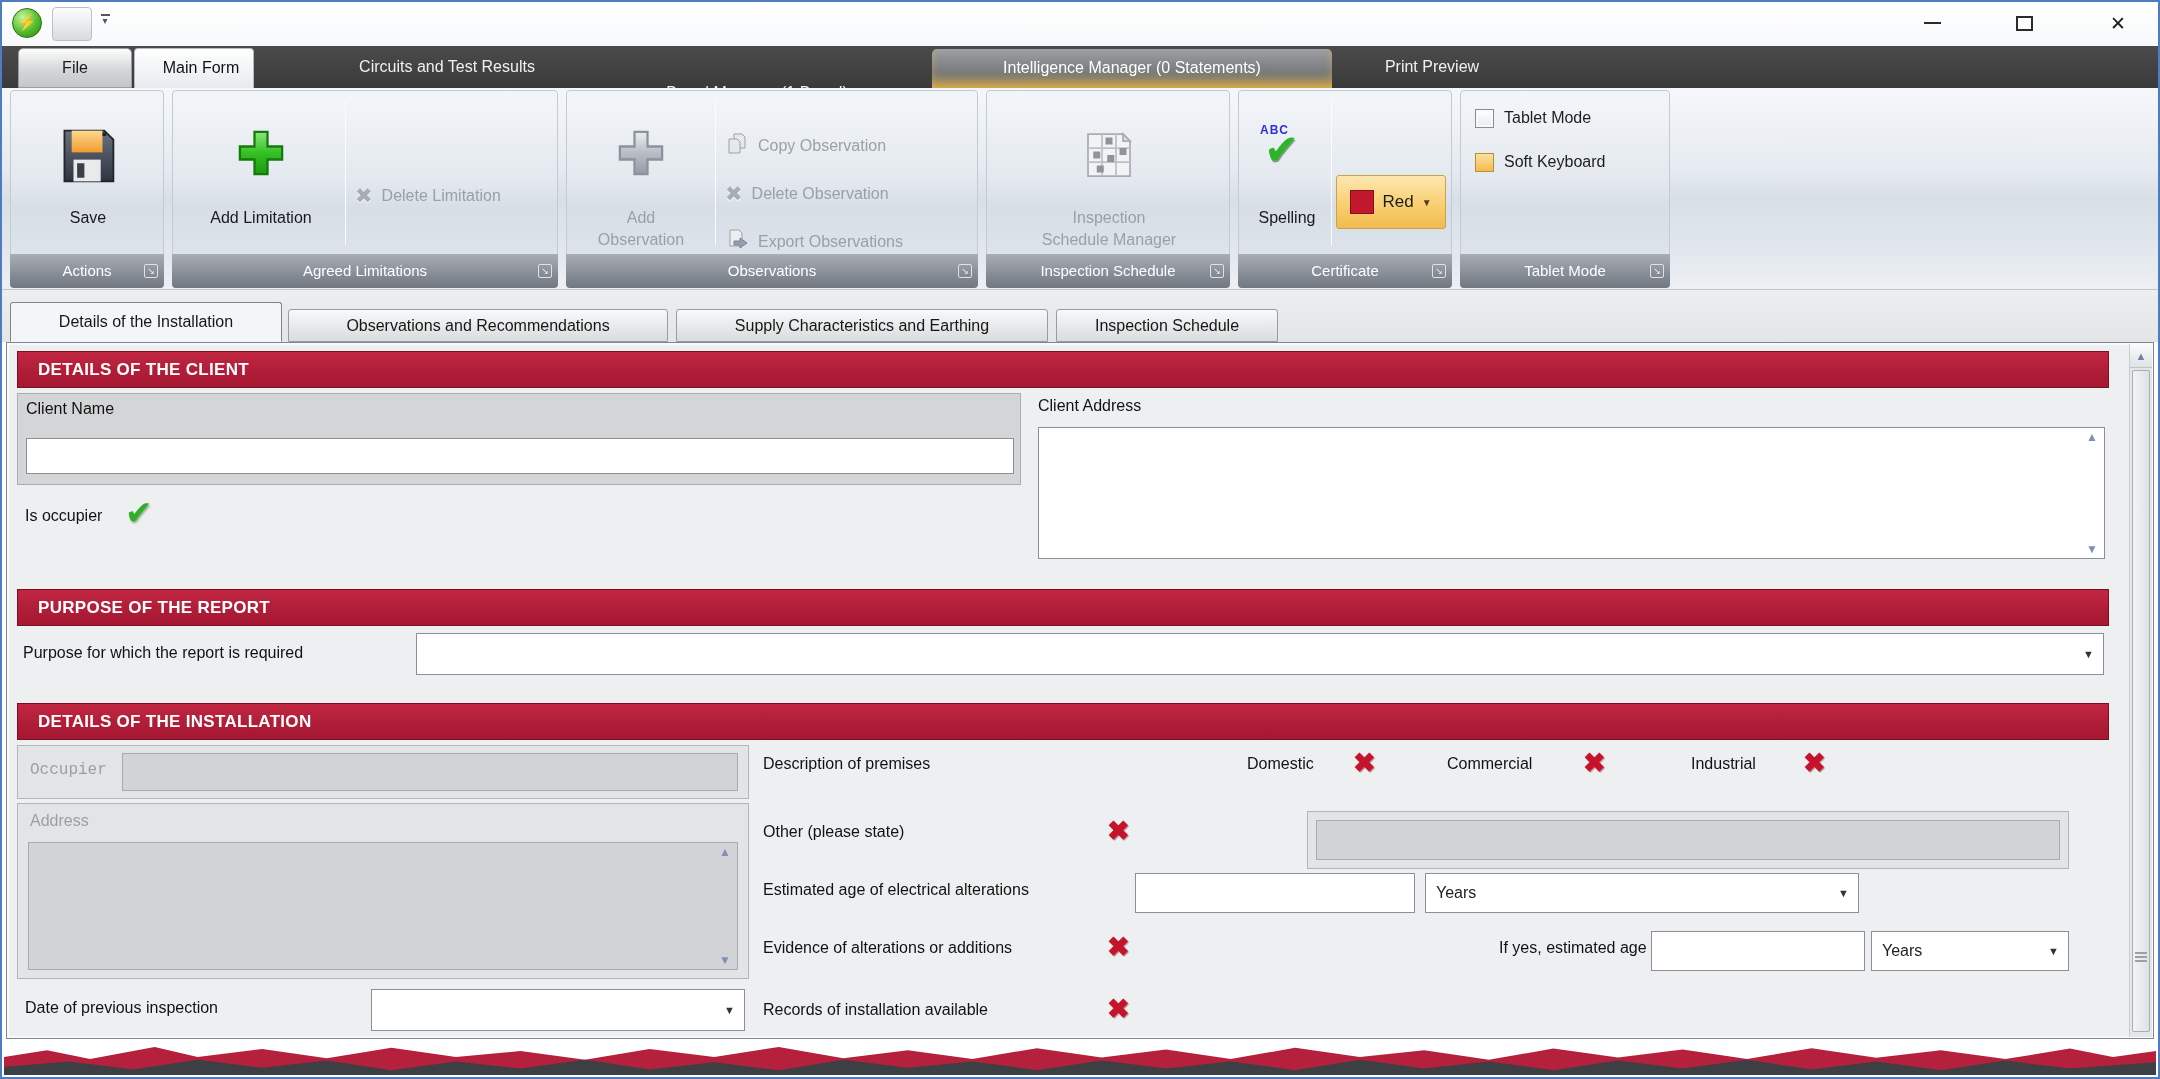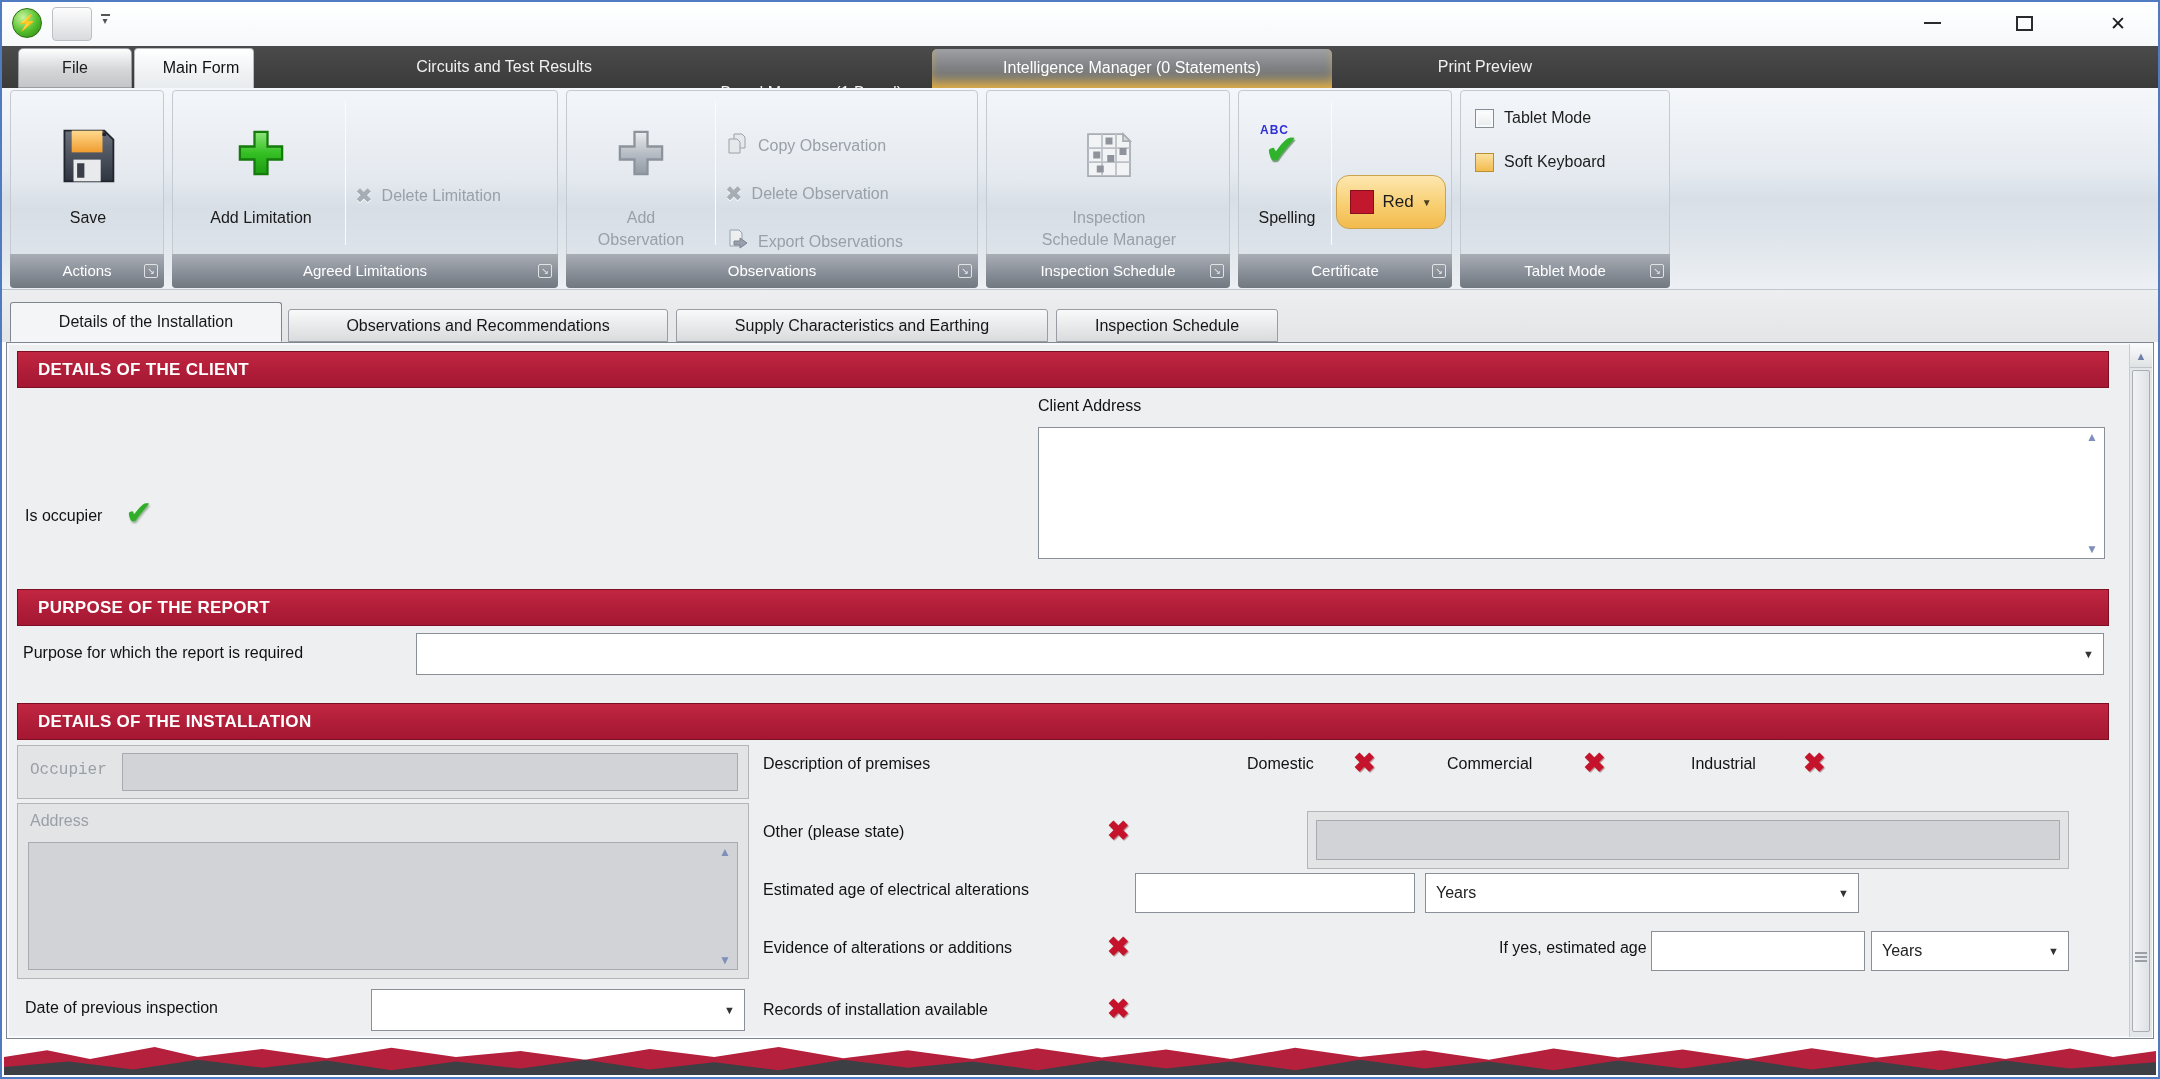--- a/index.html
+++ b/index.html
@@ -27,21 +27,21 @@
   
   .tabrow { position:absolute; left:0; top:44px; right:0; height:42px;
             background:linear-gradient(#4b4b4b,#3a3a3a); }
   .rtab { position:absolute; font-size:16px; text-align:center; }
   .tab-file { left:16px; top:2px; width:114px; height:40px; line-height:38px; color:#1c1c1c;
               background:linear-gradient(#fdfdfd,#d4d6d8 55%,#c3c5c8); border:1px solid #9a9da1;
               border-radius:5px 5px 0 0; }
   .tab-main { left:132px; top:2px; width:120px; height:40px; line-height:38px; color:#111;
               background:linear-gradient(#ffffff,#f1f3f5 55%,#e8ebee); border:1px solid #b7babd; border-bottom:none;
               border-radius:4px 4px 0 0;padding-left:14px; }
-  .tab-plain { top:0; height:25px; line-height:42px; color:#f0f0f0;text-align:right; }
+  .tab-plain { top:0; height:25px; line-height:42px; color:#f0f0f0; }
   .tab-circ { left:300px; width:290px; }
   .tab-board { left:610px; width:290px;margin-top:26px; }
   .tab-intel { left:930px; top:3px; width:400px; height:39px; line-height:37px; color:#fff;
                background:linear-gradient(#9ea0a3,#77797c 60%,#6b6d70); border-radius:5px 5px 0 0;
                box-shadow:inset 0 -10px 12px -4px rgba(250,190,60,.85); }
   .tab-print { left:1330px; width:200px; }
   .collapse { position:absolute; left:2068px; top:50px; width:26px; height:22px; color:#e8e8e8;
               font-size:14px; text-align:center; line-height:20px; }
   .helpbtn { position:absolute; left:2106px; top:48px; width:27px; height:27px; border-radius:50%;
              background:radial-gradient(circle at 35% 30%, #7fbdf5, #2b6cb8 60%, #1b4f90);
@@ -59,21 +59,21 @@
   .launcher { position:absolute; right:6px; top:10px; width:14px; height:14px; border:1px solid #dfe1e4;
               border-radius:2px; font-size:9px; line-height:12px; color:#eceef0; text-align:center; }
   .bigbtn { position:absolute; top:6px; height:156px; }
   .bigicon { position:absolute; top:30px; left:0; right:0; display:flex; justify-content:center; }
   .biglbl { position:absolute; top:110px; left:0; right:0; text-align:center; font-size:16px; color:#1a1a1a; line-height:22px; }
   .biglbl.dis { color:#99a0a8; }
   .vsep { position:absolute; top:10px; bottom:42px; width:1px; background:#c2c8cf; border-right:1px solid #fbfcfd; }
   .srow { position:absolute; display:flex; align-items:center; gap:9px; height:34px; font-size:16px; }
   .srow.dis { color:#99a0a8; }
   .xgray { color:#a7adb5; font-size:21px; text-shadow:0 1px 0 #fdfdfd; }
-  .redbtn { position:absolute; left:97px; top:84px; width:110px; height:54px; border:1px solid #caa24a; border-radius:13px;
+  .redbtn { position:absolute; left:97px; top:84px; width:110px; height:54px; border:1px solid #caa24a; border-radius:3px;
             background:linear-gradient(#fde7b0,#f8cf72 55%,#f2bb4e); display:flex; align-items:center;
             justify-content:center; gap:8px; font-size:17px; color:#1c1c1c; }
   .redsq { width:24px; height:24px; background:#c2182e; border:1px solid #8a0f1e; }
   .tinyarr { font-size:10px; color:#4d4020; }
   .cbrow { position:absolute; left:14px; display:flex; align-items:center; gap:10px; font-size:16px; color:#1d1d1d; height:22px; }
   .cb { width:19px; height:19px; border:1px solid #878d94; background:linear-gradient(#ffffff,#e7eaec);
         box-shadow:inset 0 0 0 2px #f7f9fa; }
   .cb.hot { background:linear-gradient(#fbe1a0,#f3bb4e); border-color:#b98f33; box-shadow:none; }
   .abcicon { position:relative; width:58px; height:58px; }
   .abctxt { position:absolute; left:2px; top:-4px; color:#2f2fd6; font-weight:800; font-size:12px; letter-spacing:1px; }
@@ -311,20 +311,24 @@
     <div class="ptab active" style="left:8px; width:272px; height:40px; line-height:38px;">Details of the Installation</div>
     <div class="ptab" style="left:286px; width:380px; height:33px; line-height:31px;">Observations and Recommendations</div>
     <div class="ptab" style="left:674px; width:372px; height:33px; line-height:31px;">Supply Characteristics and Earthing</div>
     <div class="ptab" style="left:1054px; width:222px; height:33px; line-height:31px;">Inspection Schedule</div>
   </div>
 
   <div class="content">
 
     <div class="banner" style="top:8px;">DETAILS OF THE CLIENT</div>
 
+    <div class="graypanelclient" style="left:10px; top:50px; width:1004px; height:92px;">
+      <div class="flabel" style="left:8px; top:6px;">Client Name</div>
+      <input class="tinput" style="left: 8px; top: 44px; width: 988px; height: 36px;" value="">
+    </div>
     <div class="flabel" style="left:18px; top:164px;">Is occupier</div>
     <span class="greencheck" style="left:118px; top:150px;">✔</span>
 
     <div class="flabel" style="left:1031px; top:54px;">Client Address</div>
     <div class="whitebox" style="left:1031px; top:84px; width:1067px; height:132px;">
       <span></span>
       <div class="innersb">
         <span>▲</span>
         <span>▼</span>
       </div>

